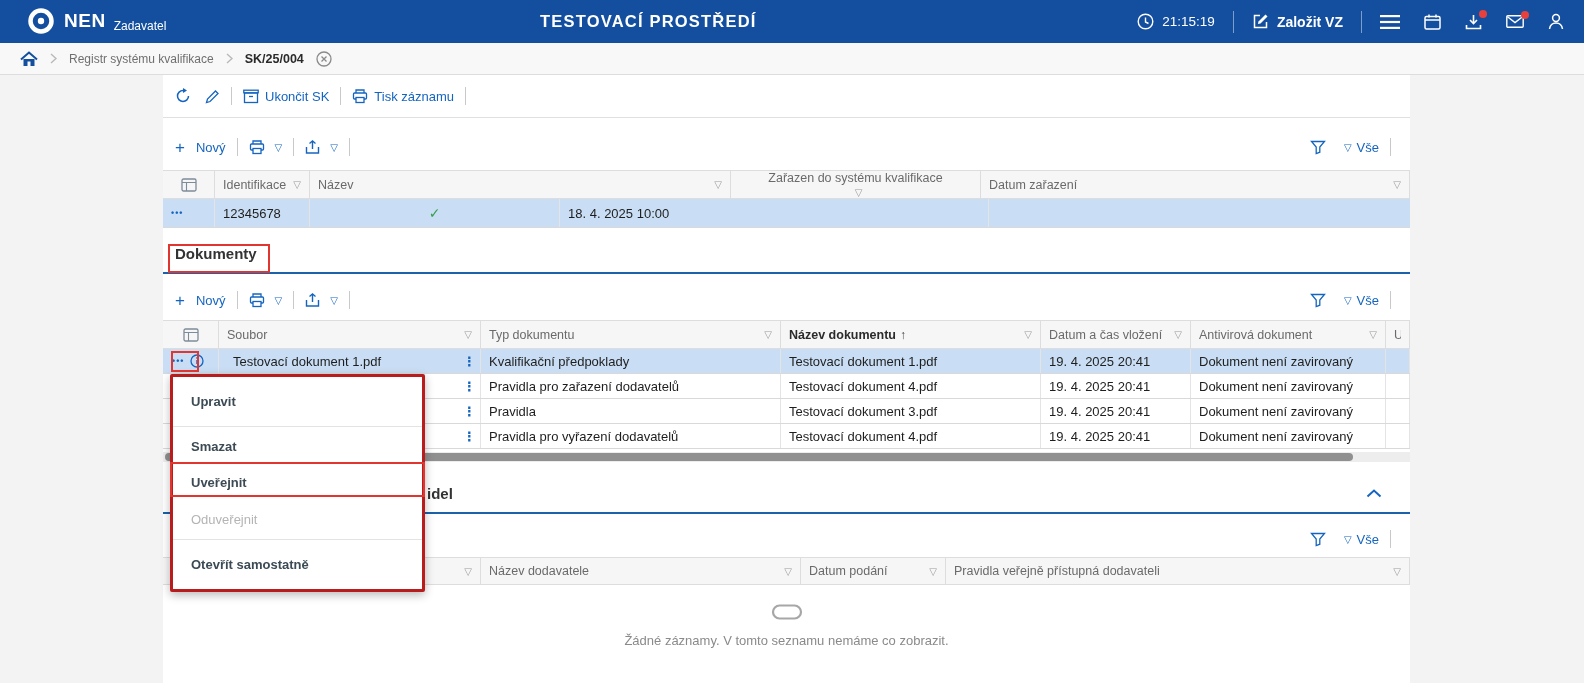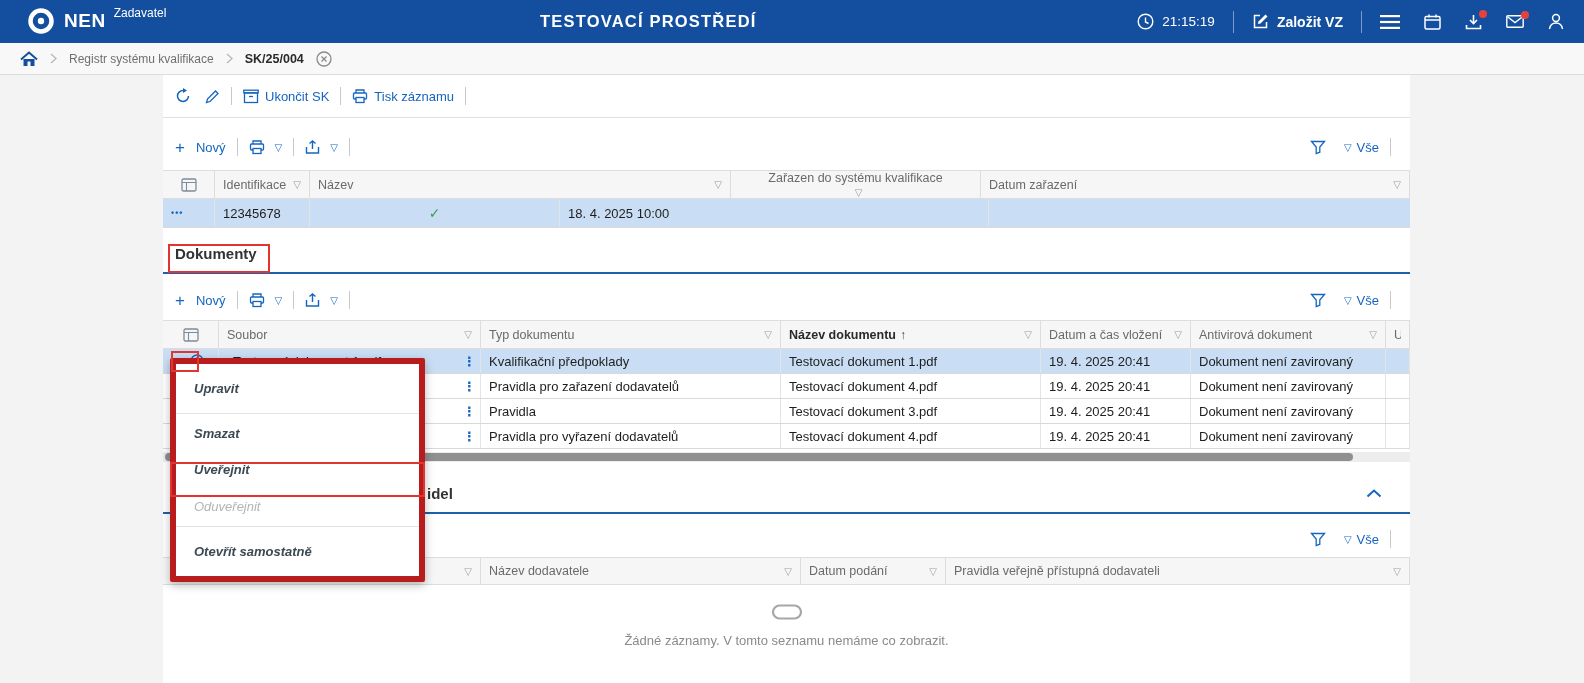--- a/index.html
+++ b/index.html
@@ -6,21 +6,21 @@
   html,body { width:1584px; height:683px; }
   .page {
     position:relative; width:1584px; height:683px; overflow:hidden;
     background:#f3f3f3; font-family:"Liberation Sans","DejaVu Sans",sans-serif;
     color:#222; font-size:13px;
   }
   svg { display:block; }
 
   
   .hdr { position:absolute; left:0; top:0; width:1584px; height:43px; background:#134f9e; }
-  .logo-wrap { position:absolute; left:26px; top:6px; display:flex; gap:8px; cursor:pointer; }
+  .logo-wrap { position:absolute; left:26px; top:6px; display:flex; align-items:flex-end; gap:8px; cursor:pointer; }
   .brand { color:#fff; font-size:19px; font-weight:700; letter-spacing:.5px; line-height:30px; }
   .brand-sub { color:#fff; font-size:12px; padding-bottom:3px; }
   .env-title { position:absolute; left:540px; top:12px; color:#fff; font-size:16.5px; font-weight:700; letter-spacing:1.2px; white-space:nowrap; }
   .hdr-right { position:absolute; right:0; top:0; height:43px; display:flex; align-items:center; padding-right:14px; }
   .hdr-right .time { color:#fff; font-size:13.5px; margin-left:8px; }
   .hdiv { width:1px; height:22px; background:rgba(255,255,255,.45); margin:0 18px; }
   .createvz { display:flex; align-items:center; gap:8px; background:none; border:none; color:#fff; font-family:inherit; font-size:14px; font-weight:700; cursor:pointer; }
   .hicon { position:relative; margin-right:24px; cursor:pointer; }
   .hicon.last { margin-right:6px; }
   .reddot { position:absolute; top:-4px; right:-5px; width:8px; height:8px; border-radius:50%; background:#e8413c; }
@@ -67,21 +67,21 @@
 
   .hscroll { position:absolute; left:0; width:1247px; height:10px; background:#ededed; }
   .hthumb { position:absolute; left:2px; top:1px; width:1188px; height:8px; background:#909090; border-radius:4px; cursor:pointer; }
 
   .collapse-btn { position:absolute; right:28px; cursor:pointer; }
 
   .empty-wrap { position:absolute; left:0; width:1247px; text-align:center; }
   .empty-txt { position:absolute; left:0; width:1247px; text-align:center; color:#8a8a8a; font-size:13px; }
 
   
-  .cmenu { position:absolute; left:170px; top:358px; width:255px; background:#fff; border:6px solid #b91c1c; border-radius:2px; box-shadow:0 3px 10px rgba(0,0,0,.28); z-index:100;font-style:italic; }
+  .cmenu { position:absolute; left:170px; top:374px; width:255px; background:#fff; border:3px solid #b91c1c; border-radius:2px; box-shadow:0 3px 10px rgba(0,0,0,.28); z-index:100; }
   .mi { display:flex; align-items:center; padding-left:18px; font-size:13px; font-weight:700; color:#3b4a54; cursor:pointer; }
   .mi.disabled { color:#b4b4b4; font-weight:400; cursor:default; }
   .msep { height:1px; background:#e3e3e3; }
 
   
   .anno { position:absolute; border:2px solid #e0362f; z-index:120; pointer-events:none; }
 </style>
 </head>
 <body>
 

